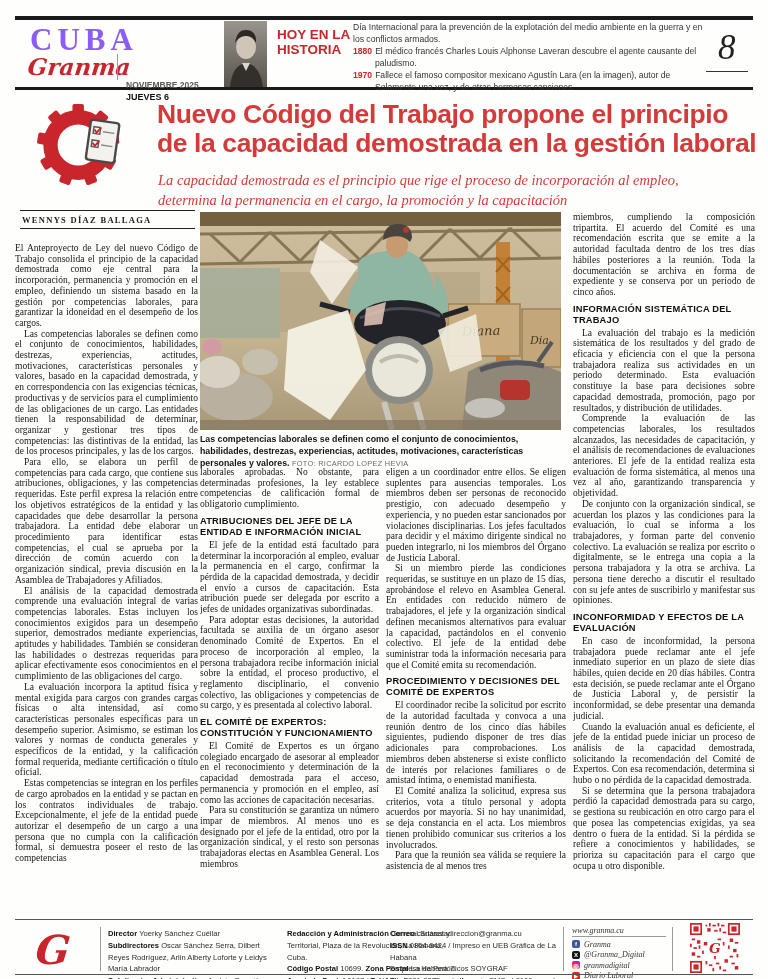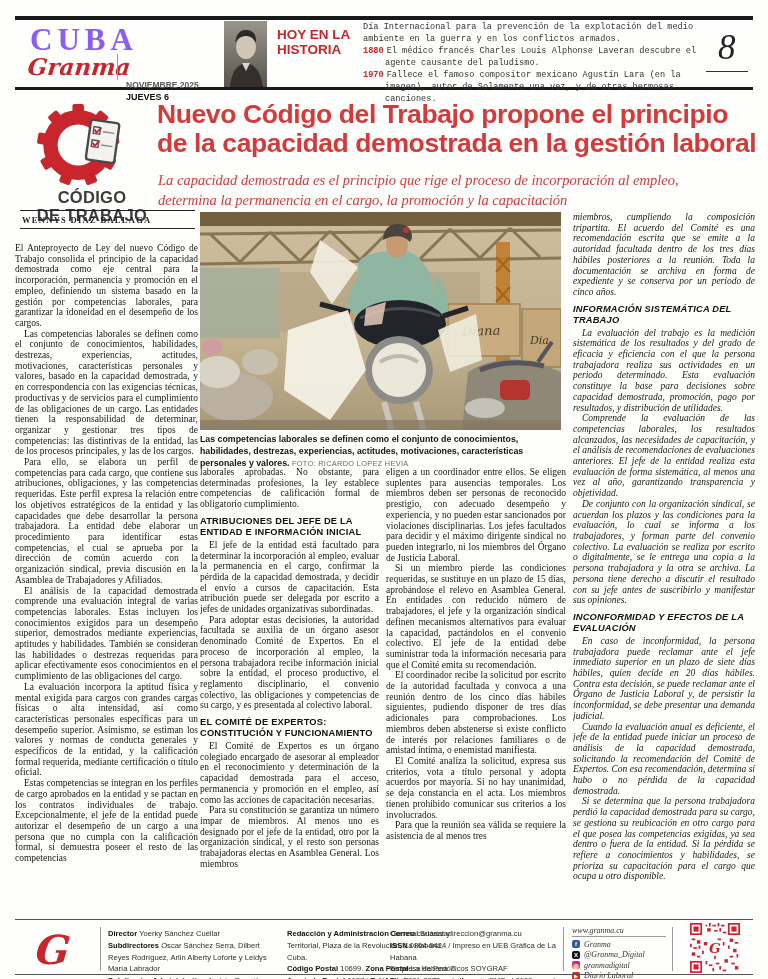--- a/index.html
+++ b/index.html
@@ -12,21 +12,21 @@
 
   
   .cuba{left:30px;top:22px;font-size:31px;letter-spacing:5px;color:#8b5cf6;font-weight:bold;}
   .granma{left:28px;top:53px;font-family:"DejaVu Serif",serif;font-style:italic;font-weight:bold;
           font-size:23px;color:#c8262c;transform:skewX(-6deg);}
   .mh-date{left:126px;top:56px;font-family:"Liberation Sans",sans-serif;line-height:1.45;}
   .mh-month{font-size:8.5px;font-weight:bold;color:#5a5a5a;display:block;margin-top:23px;}
   .mh-day{font-size:9px;font-weight:bold;color:#111;display:block;}
   .hoy{left:277px;top:27px;font-family:"Liberation Sans",sans-serif;font-weight:bold;
        font-size:13.5px;line-height:1.12;color:#c8262c;}
-  .hist{left:363px;top:21px;width:352px;font-family:Liberation Mono, monospace;
+  .hist{left:353px;top:21px;width:352px;font-family:Liberation Sans, sans-serif;
         font-size:8.6px;line-height:1.4;color:#333;}
   .hist-item{padding-left:22px;text-indent:-22px;}
   .hist-year{font-weight:bold;color:#c8262c;margin-right:3px;}
   .pageno{left:706px;top:28px;font-style:italic;font-size:35px;color:#222;
           border-bottom:1.5px solid #333;padding:0 12px 3px 12px;}
 
   
   .kicker{left:24px;top:188px;width:136px;text-align:center;font-family:"Liberation Sans",sans-serif;
           font-weight:bold;font-size:16.5px;line-height:1.1;color:#3c3c3c;letter-spacing:0.3px;}
   .headline{left:157px;top:100px;width:601px;font-family:"Liberation Sans",sans-serif;font-weight:bold;
@@ -37,21 +37,21 @@
 
   
   .col{position:absolute;text-align:justify;font-size:9.5px;line-height:10.7px;color:#161616;overflow:hidden;}
   .col p.para{margin:0;text-indent:9px;}
   .col p.para.ni{text-indent:0;}
   .col h3.sub{font-family:"Liberation Sans",sans-serif;font-weight:bold;font-size:9.3px;
               line-height:11px;margin:6px 0 2px 0;color:#101010;letter-spacing:0.2px;text-align:left;}
   .col1{left:15px;top:243px;width:183px;height:674px;}
   .col2{left:200px;top:467px;width:179px;height:450px;}
   .col3{left:386px;top:467px;width:180px;height:450px;}
-  .col4{left:573px;top:212px;width:182px;height:706px;font-style:italic;}
+  .col4{left:573px;top:212px;width:182px;height:706px;}
 
   .photo{left:200px;top:212px;width:361px;height:218px;background:#c7b695;}
   .caption{left:200px;top:434px;width:361px;font-family:"Liberation Sans",sans-serif;
            font-weight:bold;font-size:8.8px;line-height:1.35;color:#141414;}
   .credit{font-weight:normal;font-size:7.4px;color:#6a6a6a;letter-spacing:0.3px;}
 
   
   .f-g{left:36px;top:926px;font-family:"DejaVu Serif",serif;font-style:italic;font-weight:bold;
        font-size:40px;color:#c8262c;transform:skewX(-6deg);}
   .f-col{position:absolute;font-family:"Liberation Sans",sans-serif;font-size:7.6px;
@@ -153,24 +153,20 @@
     <g transform="rotate(8 70 45)">
       <rect x="56" y="20" width="30" height="42" rx="3" fill="#f4f2ee" stroke="#4a4a4a" stroke-width="2.5"></rect>
       <rect x="60" y="27" width="7" height="7" fill="none" stroke="#555" stroke-width="1.5"></rect>
       <path d="M61,30 l2.5,3 l4,-6" stroke="#c8262c" stroke-width="2" fill="none"></path>
       <line x1="70" y1="31" x2="82" y2="31" stroke="#888" stroke-width="1.5"></line>
       <rect x="60" y="41" width="7" height="7" fill="none" stroke="#555" stroke-width="1.5"></rect>
       <path d="M61,44 l2.5,3 l4,-6" stroke="#c8262c" stroke-width="2" fill="none"></path>
       <line x1="70" y1="45" x2="82" y2="45" stroke="#888" stroke-width="1.5"></line>
     </g>
   </svg>
-  <div class="abs kicker">
-    <div>CÓDIGO</div>
-    <div>DE TRABAJO</div>
-  </div>
 
   <h1 class="abs headline" style="margin:0;">Nuevo Código del Trabajo propone el principio de la capacidad demostrada en la gestión laboral</h1>
   <div class="abs deck">La capacidad demostrada es el principio que rige el proceso de incorporación al empleo, determina la permanencia en el cargo, la promoción y la capacitación</div>
   <div class="abs byline">WENNYS DÍAZ BALLAGA</div>
 
   <svg class="abs photo" width="361" height="218" viewBox="0 0 361 218">
     <defs>
       <linearGradient id="bg1" x1="0" y1="0" x2="0" y2="1">
         <stop offset="0" stop-color="#cdbd9e"></stop>
           <stop offset="0.6" stop-color="#c3b290"></stop>
@@ -265,20 +261,21 @@
       <h3 class="sub">ATRIBUCIONES DEL JEFE DE LA ENTIDAD E INFORMACIÓN INICIAL</h3>
       <p class="para">El jefe de la entidad está facultado para determinar la incorporación al empleo, evaluar la permanencia en el cargo, confirmar la pérdida de la capacidad demostrada, y decidir el envío a cursos de capacitación. Esta atribución puede ser delegada por escrito a jefes de unidades organizativas subordinadas.</p>
       <p class="para">Para adoptar estas decisiones, la autoridad facultada se auxilia de un órgano asesor denominado Comité de Expertos. En el proceso de incorporación al empleo, la persona trabajadora recibe información inicial sobre la entidad, el proceso productivo, el reglamento disciplinario, el convenio colectivo, las obligaciones y competencias de su cargo, y es presentada al colectivo laboral.</p>
       <h3 class="sub">EL COMITÉ DE EXPERTOS: CONSTITUCIÓN Y FUNCIONAMIENTO</h3>
       <p class="para">El Comité de Expertos es un órgano colegiado encargado de asesorar al empleador en el reconocimiento y determinación de la capacidad demostrada para el acceso, permanencia y promoción en el empleo, así como las acciones de capacitación necesarias.</p>
       <p class="para">Para su constitución se garantiza un número impar de miembros. Al menos uno es designado por el jefe de la entidad, otro por la organización sindical, y el resto son personas trabajadoras electas en Asamblea General. Los miembros</p>
     </div>
   <div class="col col3">
       <p class="para ni">eligen a un coordinador entre ellos. Se eligen suplentes para ausencias temporales. Los miembros deben ser personas de reconocido prestigio, con adecuado desempeño y experiencia, y no pueden estar sancionados por violaciones disciplinarias. Los jefes facultados para decidir y el máximo dirigente sindical no pueden integrarlo, ni los miembros del Órgano de Justicia Laboral.</p>
       <p class="para">Si un miembro pierde las condiciones requeridas, se sustituye en un plazo de 15 días, aprobándose el relevo en Asamblea General. En entidades con reducido número de trabajadores, el jefe y la organización sindical definen mecanismos alternativos para evaluar la capacidad, pactándolos en el convenio colectivo. El jefe de la entidad debe suministrar toda la información necesaria para que el Comité emita su recomendación.</p>
+      <h3 class="sub">PROCEDIMIENTO Y DECISIONES DEL COMITÉ DE EXPERTOS</h3>
       <p class="para">El coordinador recibe la solicitud por escrito de la autoridad facultada y convoca a una reunión dentro de los cinco días hábiles siguientes, pudiendo disponer de tres días adicionales para comprobaciones. Los miembros deben abstenerse si existe conflicto de interés por relaciones familiares o de amistad íntima, o enemistad manifiesta.</p>
       <p class="para">El Comité analiza la solicitud, expresa sus criterios, vota a título personal y adopta acuerdos por mayoría. Si no hay unanimidad, se deja constancia en el acta. Los miembros tienen prohibido comunicar sus criterios a los involucrados.</p>
       <p class="para">Para que la reunión sea válida se requiere la asistencia de al menos tres</p>
     </div>
   <div class="col col4">
       <p class="para ni">miembros, cumpliendo la composición tripartita. El acuerdo del Comité es una recomendación escrita que se emite a la autoridad facultada dentro de los tres días hábiles posteriores a la reunión. Toda la documentación se archiva en forma de expediente y se conserva por un periodo de cinco años.</p>
       <h3 class="sub">INFORMACIÓN SISTEMÁTICA DEL TRABAJO</h3>
       <p class="para">La evaluación del trabajo es la medición sistemática de los resultados y del grado de eficacia y eficiencia con el que la persona trabajadora realiza sus actividades en un periodo determinado. Esta evaluación constituye la base para decisiones sobre capacidad demostrada, promoción, pago por resultados, y distribución de utilidades.</p>
       <p class="para">Comprende la evaluación de las competencias laborales, los resultados alcanzados, las necesidades de capacitación, y el análisis de recomendaciones de evaluaciones anteriores. El jefe de la entidad realiza esta evaluación de forma sistemática, al menos una vez al año, garantizando transparencia y objetividad.</p>
       <p class="para">De conjunto con la organización sindical, se acuerdan los plazos y las condiciones para la evaluación, lo cual se informa a los trabajadores, y forman parte del convenio colectivo. La evaluación se realiza por escrito o digitalmente, se le entrega una copia a la persona trabajadora y la otra se archiva. La persona tiene derecho a discutir el resultado con su jefe antes de suscribirlo y manifestar sus opiniones.</p>

